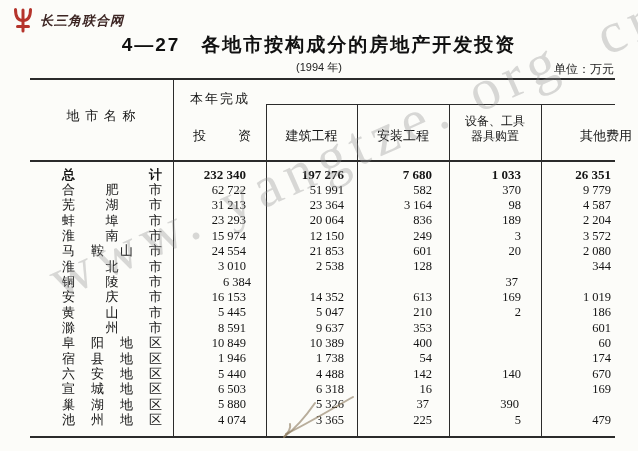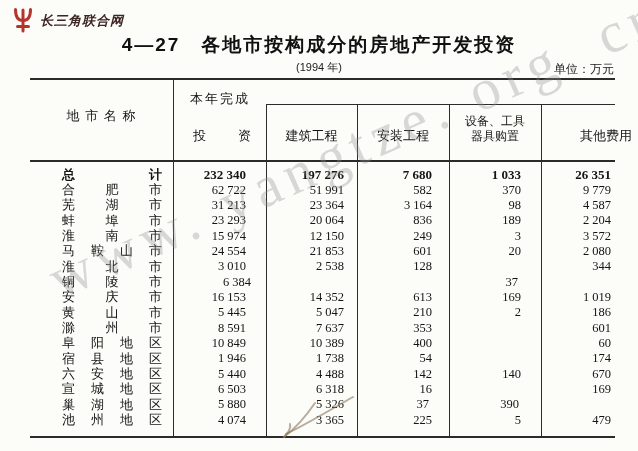--- a/index.html
+++ b/index.html
@@ -232,21 +232,21 @@
         <div class="cell num c-equip">2</div>
         <div class="cell num c-other">186</div>
       </div>
       <div class="row">
         <div class="cell c-name">
           <span>滁</span>
           <span>州</span>
           <span>市</span>
         </div>
         <div class="cell num c-invest">8 591</div>
-        <div class="cell num c-constr">7 637</div>
+        <div class="cell num c-constr">9 637</div>
         <div class="cell num c-install">353</div>
         <div class="cell num c-equip"></div>
         <div class="cell num c-other">601</div>
       </div>
       <div class="row">
         <div class="cell c-name">
           <span>阜</span>
           <span>阳</span>
           <span>地</span>
           <span>区</span>

